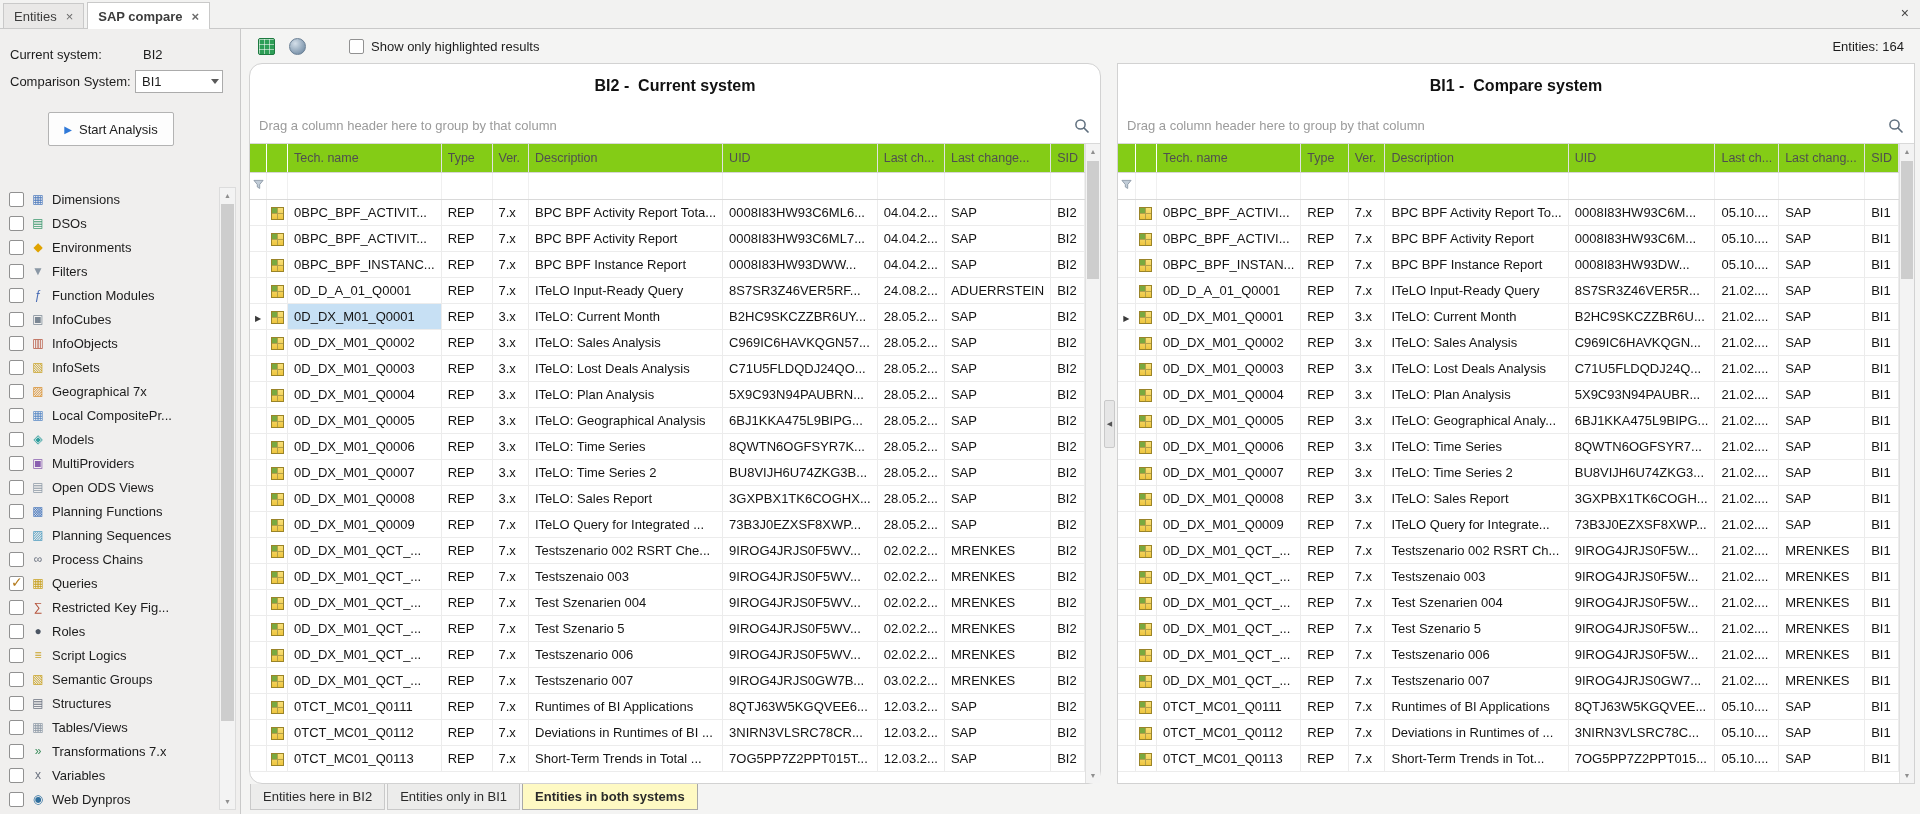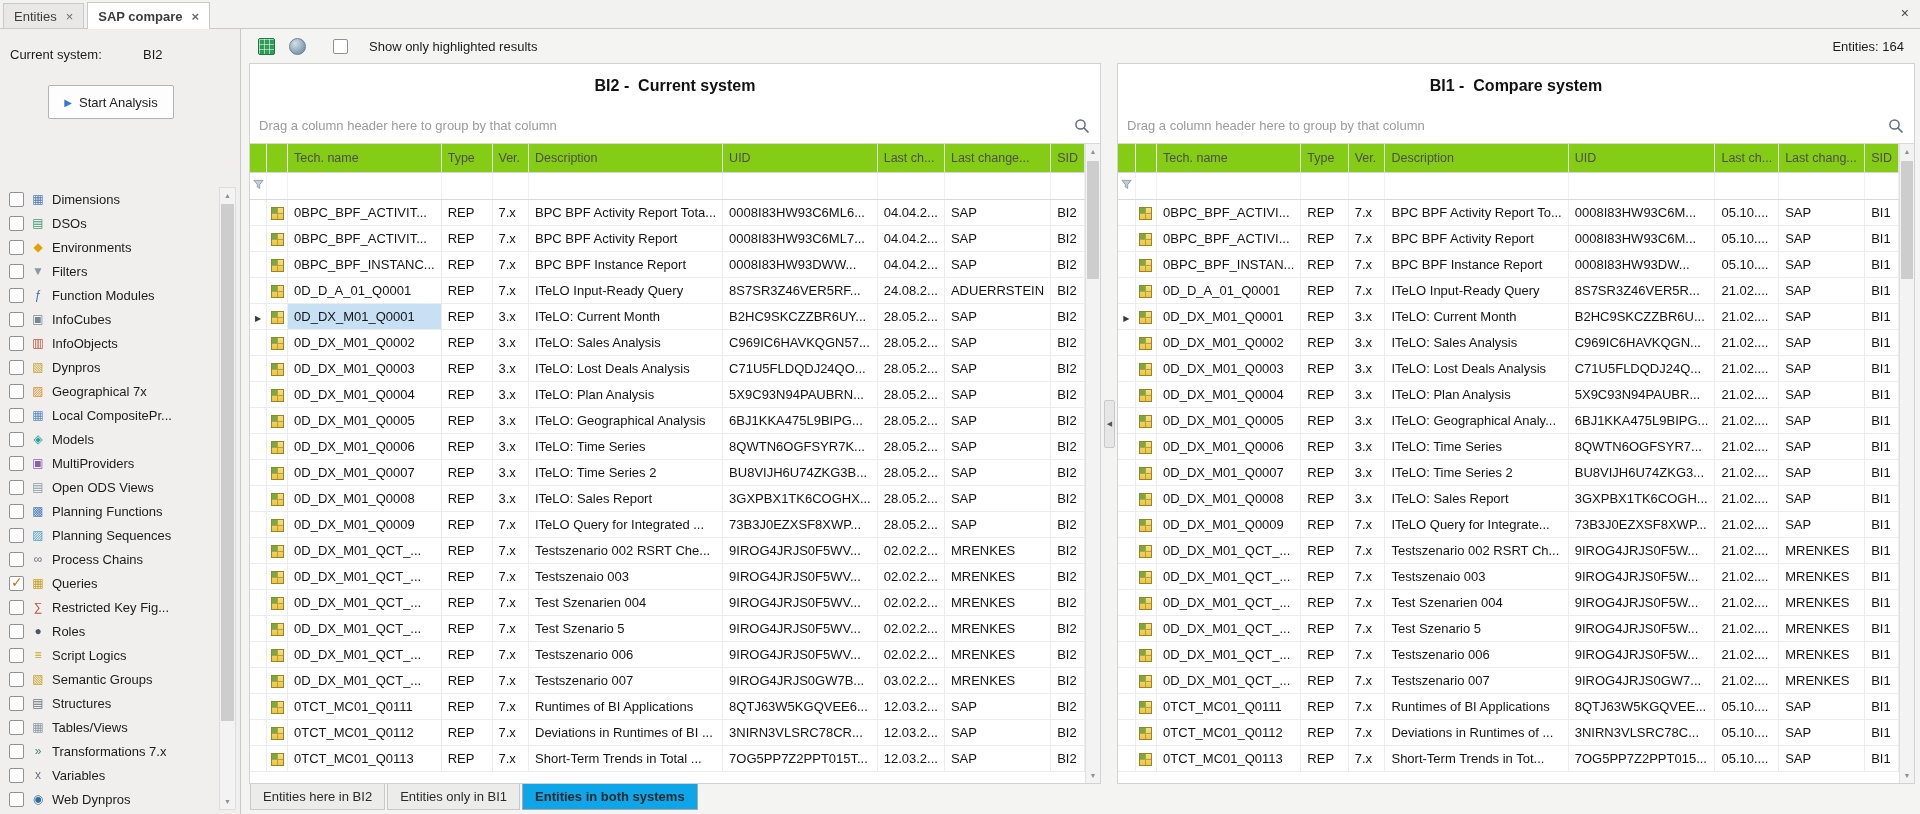--- a/index.html
+++ b/index.html
@@ -37,26 +37,26 @@
   .side-thumb { position:absolute; left:1px; right:1px; top:16px; bottom:88px; background:#cdcdcd; }
 
   
   .content { flex:1; display:flex; flex-direction:column; background:#f4f4f3; min-width:0; }
   .toolbar { flex:0 0 34px; display:flex; align-items:center; padding:0 16px 0 14px; gap:9px; }
   .tb-icon { width:22px; height:22px; display:flex; align-items:center; justify-content:center; }
   .excel-glyph { width:17px; height:17px; border-radius:2px; border:1px solid #1d7a40; background-color:#2e9e57;
     background-image:linear-gradient(rgba(255,255,255,.55) 1px, transparent 1px),linear-gradient(90deg, rgba(255,255,255,.55) 1px, transparent 1px);
     background-size:5px 5px; }
   .brush-glyph { width:17px; height:17px; border-radius:50%; border:1px solid #6a7f94; background:radial-gradient(circle at 35% 30%, #d4dfe9, #7e96ad 75%); }
-  .show-only { display:flex; align-items:center; gap:21px; margin-left:16px; }
+  .show-only { display:flex; align-items:center; gap:7px; margin-left:32px; }
   .entities-count { margin-left:auto; }
 
   .panels { flex:1; display:flex; padding:0 5px 0 8px; min-height:0; }
   .panel { background:#fff; border:1px solid #d2d2d2; display:flex; flex-direction:column; min-width:0; }
-  .panel.left { flex:0 0 852px; }
+  .panel.left { flex:0 0 852px;border-radius:13px; }
   .panel.right { flex:1; }
   .splitter { flex:0 0 16px; position:relative; }
   .collapse-handle { position:absolute; left:3px; top:calc(50% - 24px); width:11px; height:48px; background:#e6e6e6; border:1px solid #c9c9c9; border-radius:2px; display:flex; align-items:center; justify-content:center; font-size:7px; color:#555; }
 
   .panel-title { flex:0 0 44px; display:flex; align-items:center; justify-content:center; font-size:16px; font-weight:bold; white-space:pre; color:#111; }
   .group-bar { flex:0 0 36px; display:flex; align-items:center; border-bottom:1px solid #d9d9d9; padding:0 10px 0 9px; }
   .group-hint { color:#9b9b9b; }
   .magnifier { margin-left:auto; }
 
   .grid-wrap { flex:1; display:flex; min-height:0; overflow:hidden; }
@@ -76,21 +76,21 @@
       linear-gradient(to bottom, transparent 5px, #b3a04a 5px, #b3a04a 6px, transparent 6px),
       linear-gradient(#f8e07a, #eec53f); position:relative; }
   .q-icon::before { content:""; position:absolute; left:0; top:0; width:5px; height:5px; background:#79a93f; }
 
   .vscroll { flex:0 0 15px; background:#f3f3f3; border-left:1px solid #e0e0e0; display:flex; flex-direction:column; }
   .vtrack { flex:1; position:relative; }
   .vthumb { position:absolute; left:1px; right:1px; top:2px; height:118px; background:#cdcdcd; }
 
   .bottom-tabs { flex:0 0 30px; display:flex; align-items:flex-start; padding-left:9px; background:#f4f4f3; }
   .btab { height:26px; display:flex; align-items:center; padding:0 12px; background:#ececeb; border:1px solid #c9c9c9; border-top:none; margin-right:2px; color:#2a2a2a; }
-  .btab.active { background:#0ea5e9; font-weight:bold; border-color:#a8a8a8; }
+  .btab.active { background:#fef9c3; font-weight:bold; border-color:#a8a8a8; }
 </style>
 </head>
 <body>
 
 <div class="app">
 
   <div class="doc-tabstrip">
     <div class="doc-tab">
       <span>Entities</span>
       <span class="tab-close">×</span>
@@ -102,20 +102,27 @@
     <span class="strip-close">×</span>
   </div>
 
   <div class="main">
 
     <aside class="sidebar">
       <div class="sys-row">
         <span class="sys-label">Current system:</span>
         <span class="sys-value">BI2</span>
       </div>
+      <div class="sys-row">
+        <span class="sys-label">Comparison System:</span>
+        <div class="combo">
+          <span>BI1</span>
+          <span class="combo-arrow"></span>
+        </div>
+      </div>
       <button class="start-btn">
         <span class="play-icon">▶</span>
         <span>Start Analysis</span>
       </button>
       <div class="tree" id="tree">
           <div class="tree-item">
     <span class="cb"></span>
     <span class="tree-icon" style="color: rgb(79, 124, 190);">▦</span>
     <span class="tree-label">Dimensions</span>
   </div>
@@ -145,21 +152,21 @@
     <span class="tree-label">InfoCubes</span>
   </div>
           <div class="tree-item">
     <span class="cb"></span>
     <span class="tree-icon" style="color: rgb(181, 83, 60);">▥</span>
     <span class="tree-label">InfoObjects</span>
   </div>
           <div class="tree-item">
     <span class="cb"></span>
     <span class="tree-icon" style="color: rgb(201, 162, 39);">▧</span>
-    <span class="tree-label">Dynpros</span>
+    <span class="tree-label">InfoSets</span>
   </div>
           <div class="tree-item">
     <span class="cb"></span>
     <span class="tree-icon" style="color: rgb(217, 142, 43);">▨</span>
     <span class="tree-label">Geographical 7x</span>
   </div>
           <div class="tree-item">
     <span class="cb"></span>
     <span class="tree-icon" style="color: rgb(90, 138, 198);">▦</span>
     <span class="tree-label">Local CompositePr...</span>

